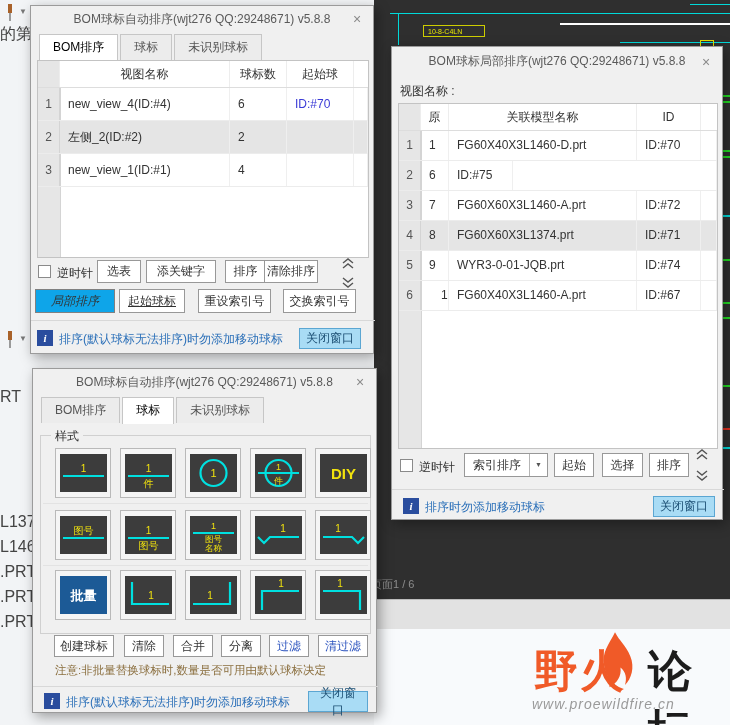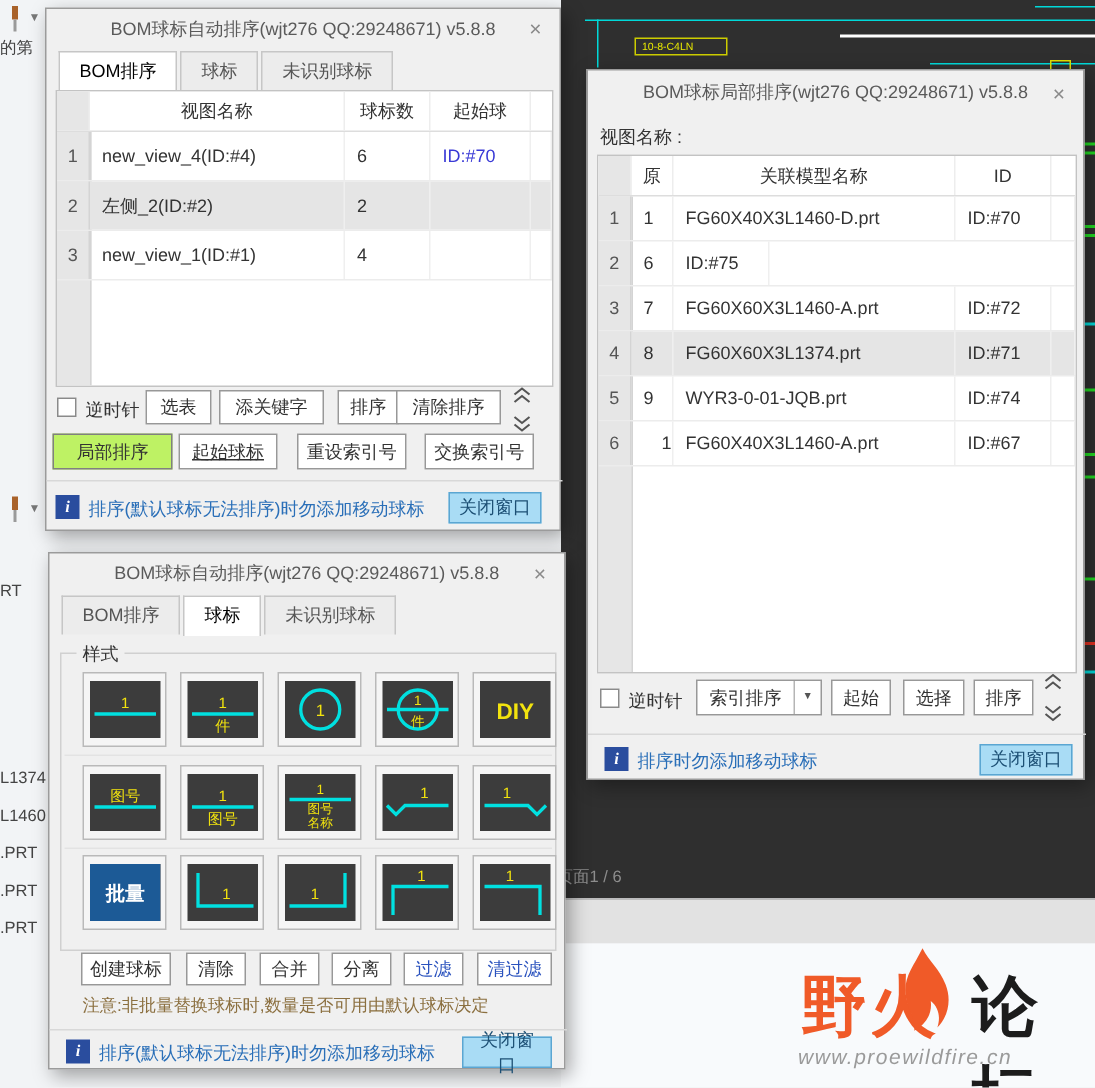--- a/index.html
+++ b/index.html
@@ -11,21 +11,21 @@
   .canvas{position:absolute;left:374px;top:0;width:356px;height:599px;background:#2f2f2f;z-index:0;}
   .hline,.vline{position:absolute;}
   .statusbar{position:absolute;left:374px;top:599px;width:356px;height:29px;background:#e2e2e2;border-top:1px solid #bdbdbd;z-index:0;}
   .bottomarea{position:absolute;left:374px;top:629px;width:356px;height:96px;background:#f8fafc;z-index:0;}
   .page-indicator{position:absolute;left:371px;top:577px;color:#8d8d8d;font-size:11px;z-index:1;}
   .view-label{position:absolute;left:423px;top:25px;width:62px;height:12px;border:1px solid #cdcd00;
               color:#e8e800;font-size:7px;line-height:12px;padding-left:4px;box-sizing:border-box;z-index:0;}
   .yellow-rect{position:absolute;left:700px;top:40px;width:12px;height:8px;border:1px solid #e0e000;z-index:0;}
 
   
-  .frag{position:absolute;left:0;color:#444;font-size:11px;white-space:nowrap;z-index:0;}
+  .frag{position:absolute;left:0;color:#444;font-size:16px;white-space:nowrap;z-index:0;}
   .tool-ico{position:absolute;z-index:0;}
   .tool-arrow{position:absolute;color:#777;font-size:8px;z-index:0;}
 
   
   .logo{position:absolute;left:530px;top:634px;width:200px;height:88px;z-index:1;}
   .logo .brand{position:absolute;top:8px;font-weight:bold;font-size:44px;letter-spacing:2px;}
   .logo .a{left:4px;color:#f05a28;}
   .logo .b{left:118px;color:#1c1c1c;}
   .logo .flame{position:absolute;left:62px;top:-4px;}
   .logo .url{position:absolute;left:2px;top:62px;color:#9a9a9a;font-size:14px;font-style:italic;letter-spacing:1px;}
@@ -41,21 +41,21 @@
   .rowhdr-strip{position:absolute;left:0;top:26px;bottom:0;width:22px;background:#e6e6e6;border-right:1px solid #d4d4d4;}
   .thead{display:flex;height:26px;line-height:26px;border-bottom:1px solid #ddd;position:relative;background:#fff;}
   .thead .hc{text-align:center;color:#333;border-right:1px solid #ededed;box-sizing:border-box;}
   .trow{display:flex;position:relative;border-bottom:1px solid #ececec;}
   .trow .rowhdr{width:22px;background:#e6e6e6;border-right:1px solid #d4d4d4;text-align:center;color:#555;box-sizing:border-box;}
   .trow .c{padding-left:8px;border-right:1px solid #efefef;overflow:hidden;white-space:nowrap;box-sizing:border-box;}
   .trow.selected .c{background:#e5e5e5;}
   .link{color:#3a3ad6;}
   .btn{position:absolute;display:flex;align-items:center;justify-content:center;background:#fff;border:1px solid #989898;
        color:#333;font-size:12px;box-sizing:border-box;padding:0;cursor:pointer;font-family:inherit;}
-  .btn.pressed{background:#bef264;border-color:#808080;}
+  .btn.pressed{background:#0ea5e9;border-color:#808080;font-style:italic;}
   .btn.accent{color:#2a52be;}
   .btn-close{position:absolute;background:#a9dcf5;border:1px solid #5ba6d2;color:#1c4f74;display:flex;align-items:center;justify-content:center;box-sizing:border-box;cursor:pointer;font-family:inherit;font-size:12px;}
   .chk{position:absolute;width:13px;height:13px;background:#fff;border:1px solid #8a8a8a;box-sizing:border-box;cursor:pointer;}
   .lbl{position:absolute;color:#333;}
   .sep{position:absolute;height:1px;background:#d8d8d8;}
   .info-i{position:absolute;width:16px;height:16px;background:#2a4d9e;color:#fff;font-weight:bold;font-style:italic;
           text-align:center;line-height:16px;font-size:11px;font-family:"Liberation Serif","DejaVu Serif",serif;}
   .info-text{position:absolute;color:#2a6fb8;}
   .dropdown{position:absolute;display:flex;background:#fff;border:1px solid #989898;box-sizing:border-box;cursor:pointer;}
   .dropdown .dtext{flex:1;text-align:center;line-height:22px;}
@@ -167,21 +167,21 @@
           <div class="c" style="width: 67px;"></div>
           <div class="c" style="flex: 1 1 0%;"></div>
         </div>
       </div>
     <div class="chk" style="left:7px;top:259px;"></div>
     <div class="lbl" style="left:26px;top:259px;">逆时针</div>
     <div id="btnsA1">
         <button class="btn" style="left: 66px; top: 254px; width: 44px; height: 23px;">选表</button>
         <button class="btn" style="left: 115px; top: 254px; width: 70px; height: 23px;">添关键字</button>
         <button class="btn" style="left: 194px; top: 254px; width: 41px; height: 23px;">排序</button>
-        <button class="btn" style="left: 233px; top: 254px; width: 70px; height: 23px;">清除排序</button>
+        <button class="btn" style="left: 233px; top: 254px; width: 54px; height: 23px;">清除排序</button>
       </div>
     <div id="btnsA2">
         <button class="btn pressed" style="left: 4px; top: 283px; width: 80px; height: 24px;">局部排序</button>
         <button class="btn" style="left: 88px; top: 283px; width: 66px; height: 24px; text-decoration: underline;">起始球标</button>
         <button class="btn" style="left: 167px; top: 283px; width: 73px; height: 24px;">重设索引号</button>
         <button class="btn" style="left: 252px; top: 283px; width: 73px; height: 24px;">交换索引号</button>
       </div>
     <div class="spinner" style="left:310px;top:252px;width:14px;height:30px;">
       <svg width="12" height="12" viewBox="0 0 12 12">
           <polyline points="1,5 6,1 11,5" fill="none" stroke="#555" stroke-width="1.4"></polyline>

